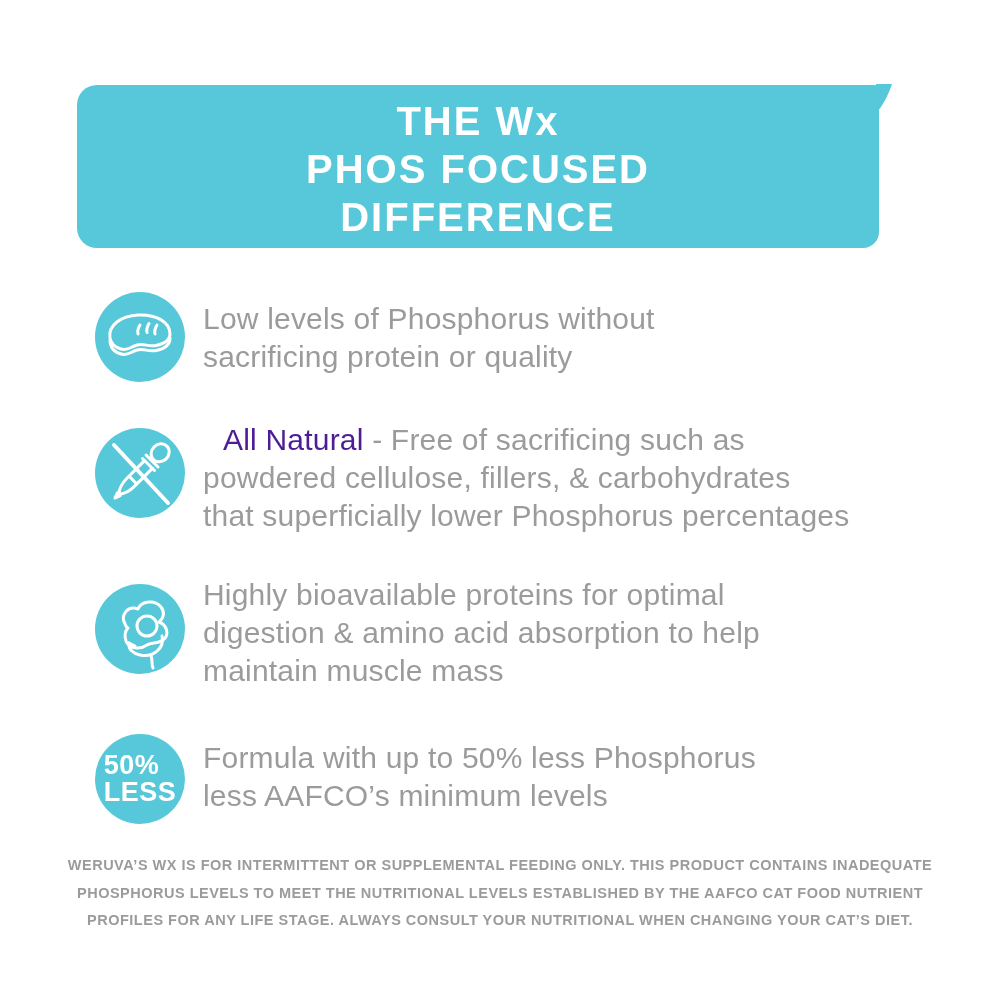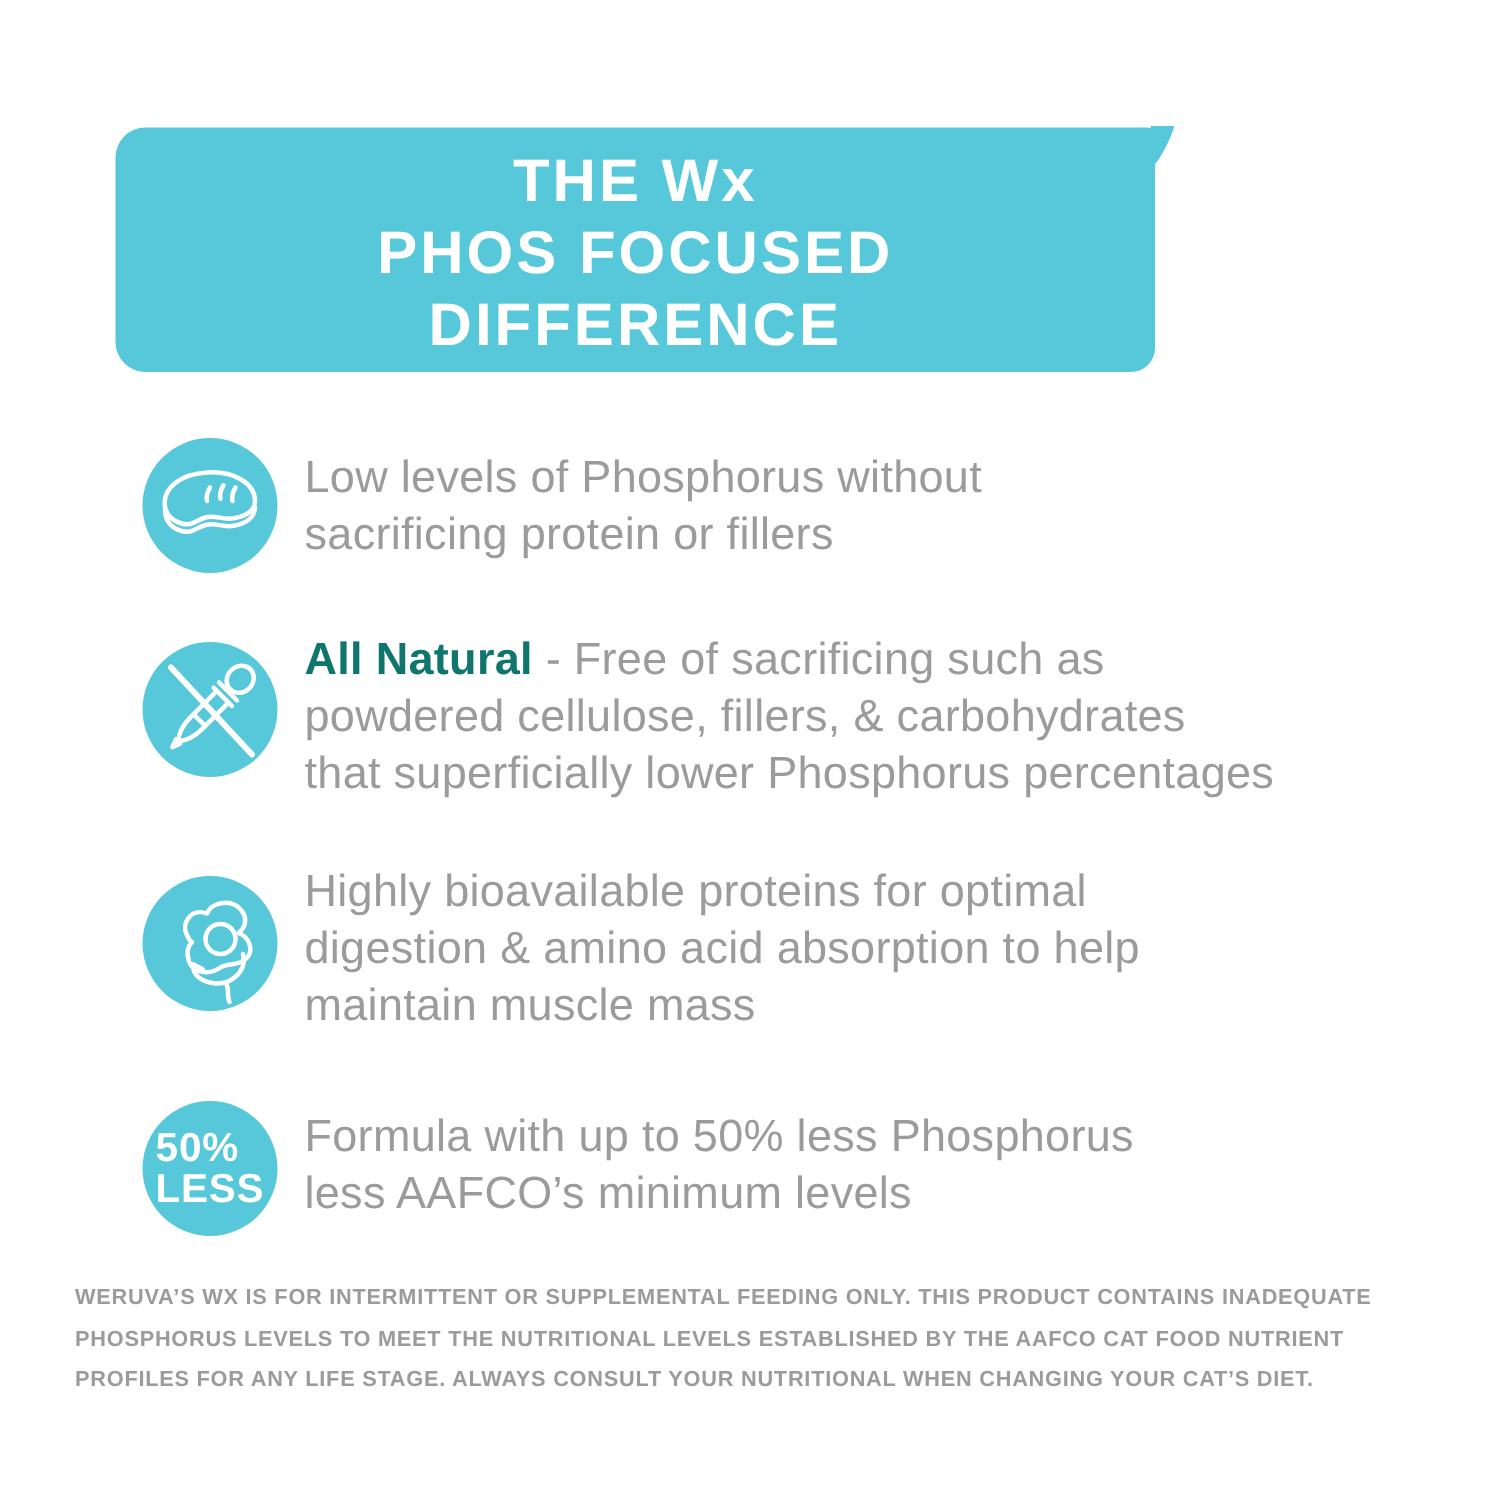--- a/index.html
+++ b/index.html
@@ -14,21 +14,21 @@
     height: 1000px;
     background: #ffffff;
     overflow: hidden;
   }
 
   
   .banner {
     position: absolute;
     left: 77px;
     top: 85px;
-    width: 693px;
+    width: 802px;
     height: 163px;
     background: #57c8d9;
     border-radius: 20px 5px 16px 20px;
   }
   .banner-tip {
     position: absolute;
     right: -13px;
     top: -1px;
     display: block;
   }
@@ -62,40 +62,41 @@
   .benefit-text {
     position: absolute;
     left: 203px;
     color: #9b9b9b;
     font-size: 30px;
     line-height: 38px;
     letter-spacing: 0.2px;
     white-space: nowrap;
   }
   .benefit-text .b {
-    font-weight: 700;
-    color: #0f766e;
+    font-weight: 400;
+    color: #4c1d95;
+    margin-left: 20px;
   }
 
   .badge-text {
     color: #ffffff;
     font-weight: 700;
     font-size: 27px;
     line-height: 27px;
     text-align: left;
     letter-spacing: 0.5px;
   }
 
   
   .disclaimer {
     position: absolute;
     left: 50px;
     width: 900px;
     top: 852px;
-    text-align: left;
+    text-align: center;
     color: #9b9b9b;
     font-weight: 700;
     font-size: 14.5px;
     line-height: 27.5px;
     letter-spacing: 0.5px;
   }
 </style>
 </head>
 <body>
 
@@ -118,21 +119,21 @@
         <path d="M15,46 C13,33 26,24 43,23 C61,22 75,30 75,42 C75,49 69,52 61,53.5 C53,55 49,51 42,53 C35,55 33,59 26,57 C19,55 16,51 15,46 Z"></path>
         <path d="M15,48 C15,55 19,60 26,62 C33,64 35,60 42,58 C49,56 53,60 61,58.5 C69,57 75,53 75,46"></path>
         <path d="M45,33 q-3,5 -2,9"></path>
         <path d="M54,31.5 q-3,5 -2,9"></path>
         <path d="M62,33 q-3,5 -2,9"></path>
       </g>
     </svg>
   </div>
   <div class="benefit-text" style="top:300px">
     <div>Low levels of Phosphorus without</div>
-    <div>sacrificing protein or fillers</div>
+    <div>sacrificing protein or quality</div>
   </div>
 
   <div class="icon-circle" style="top:428px">
     <svg width="90" height="90" viewBox="0 0 90 90" aria-hidden="true">
       <g fill="none" stroke="#ffffff" stroke-width="3" stroke-linecap="round" stroke-linejoin="round">
         <g transform="rotate(45 45 45)">
           <ellipse cx="45" cy="16.5" rx="8.5" ry="9.5"></ellipse>
           <path d="M36.5,28 h17"></path>
           <path d="M36.5,33 h17"></path>
           <path d="M39.5,33 L39.5,58 C39.5,66 41.5,71 45,75 C48.5,71 50.5,66 50.5,58 L50.5,33"></path>

